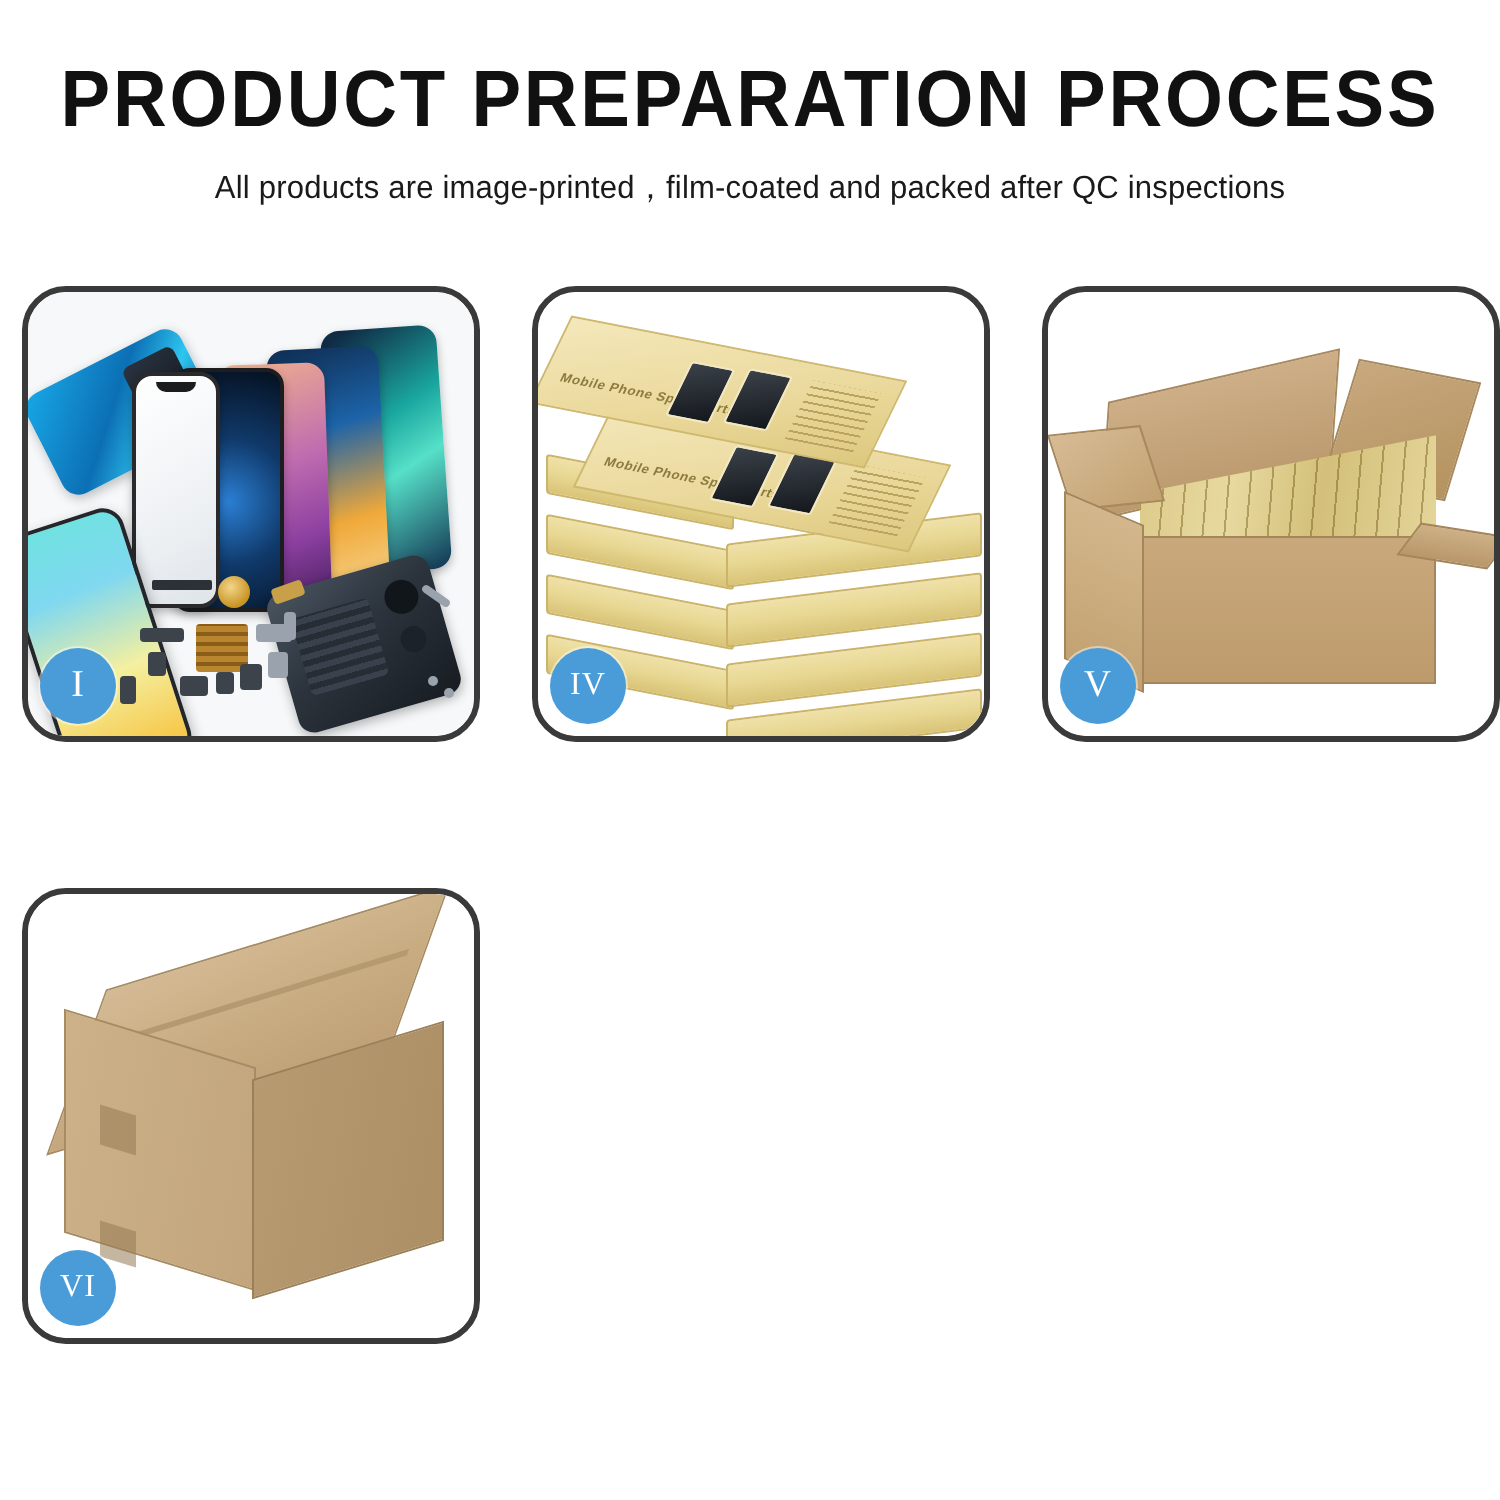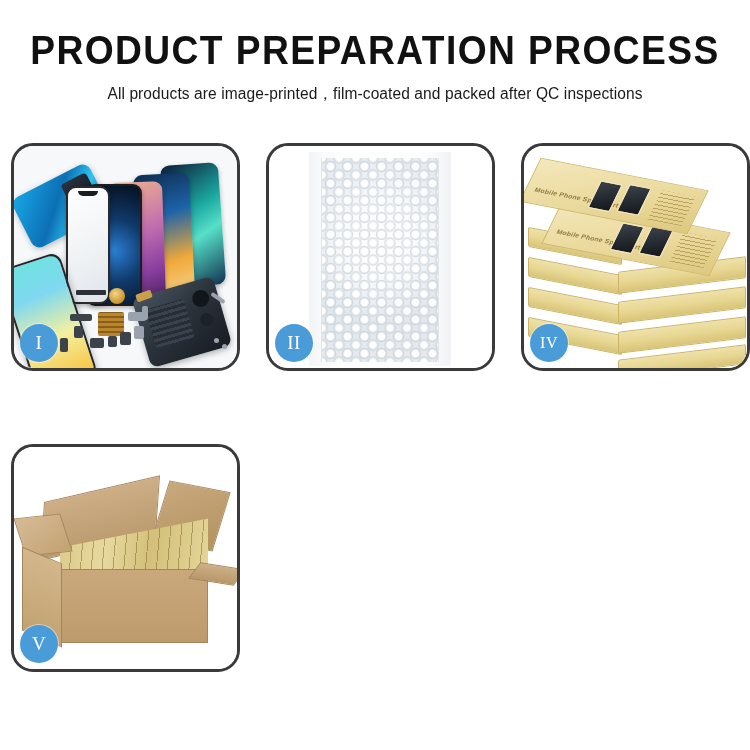--- a/index.html
+++ b/index.html
@@ -402,30 +402,20 @@
       <div class="part" style="left:46px;  top:192px; width:8px;  height:14px; border-radius:2px;"></div>
       <div class="part light" style="left:114px; top:166px; width:18px; height:9px;"></div>
       <div class="part light" style="left:196px; top:150px; width:16px; height:4px; transform:rotate(35deg);"></div>
       <div class="part light" style="left:200px; top:192px; width:5px;  height:5px; border-radius:50%;"></div>
       <div class="part light" style="left:208px; top:198px; width:5px;  height:5px; border-radius:50%;"></div>
 
       <div class="badge">I</div>
     </div>
   </div>
 
-  <div class="panel">
-    <div class="panel-photo">
-      <div class="p2-bg"></div>
-      <div class="bubble-wrap-outer"></div>
-      <div class="bubble-sheet">
-        <div class="bubbles"></div>
-      </div>
-      <div class="badge">II</div>
-    </div>
-  </div>
 
 
   <div class="panel">
     <div class="panel-photo">
       <div class="p4-bg"></div>
       <div class="stack">
 
         <div class="sbox" style="left:2px;  top:74px;  width:94px; height:20px; transform:skewY(11deg);"></div>
         <div class="sbox" style="left:2px;  top:104px; width:94px; height:20px; transform:skewY(11deg);"></div>
         <div class="sbox" style="left:2px;  top:134px; width:94px; height:20px; transform:skewY(11deg);"></div>
@@ -462,14 +452,26 @@
       <div class="c5-flap-right"></div>
       <div class="c5-inner"></div>
       <div class="c5-flap-left"></div>
       <div class="c5-front"></div>
       <div class="c5-side"></div>
       <div class="c5-flap-front"></div>
       <div class="badge">V</div>
     </div>
   </div>
 
+  <div class="panel">
+    <div class="panel-photo">
+      <div class="p6-bg"></div>
+      <div class="c6-top"></div>
+      <div class="c6-top-seam"></div>
+      <div class="c6-left"></div>
+      <div class="c6-right"></div>
+      <div class="c6-tape" style="left:36px; top:108px; width:18px; height:20px; transform:skewY(17deg);"></div>
+      <div class="c6-tape" style="left:36px; top:166px; width:18px; height:18px; transform:skewY(17deg);"></div>
+      <div class="badge small">VI</div>
+    </div>
+  </div>
 
 </div>
 
 </body></html>

